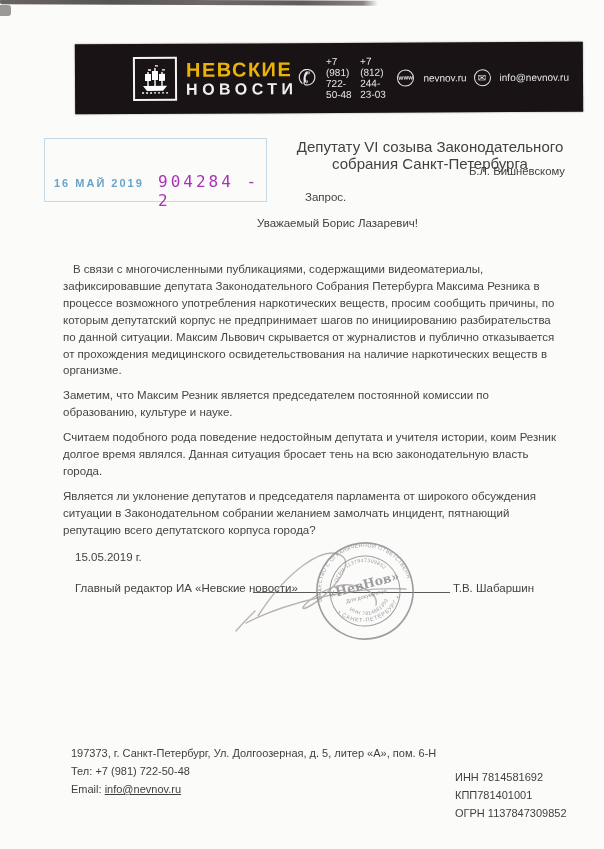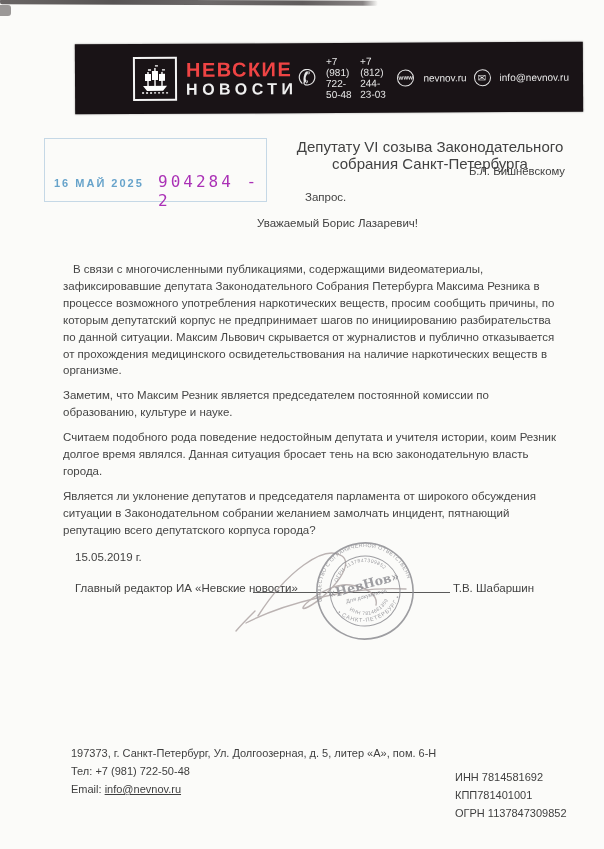--- a/index.html
+++ b/index.html
@@ -27,21 +27,21 @@
     background:#191316; transform:rotate(-.3deg);
     display:flex; align-items:center; padding:0 14px 0 16px;
     box-shadow:0 0 2px rgba(0,0,0,.4);
   }
   .logo-box {
     width:44px; height:44px; border:2px solid #f4f4f4; flex:0 0 auto;
     display:flex; align-items:center; justify-content:center; margin-left:42px;
   }
   .brand { margin-left:9px; line-height:1; }
   .brand-top {
-    font-size:20px; font-weight:bold; color:#ef4444; letter-spacing:1.5px;
+    font-size:20px; font-weight:bold; color:#eab308; letter-spacing:1.5px;
   }
   .brand-bottom {
     font-size:16px; font-weight:bold; color:#efefef; letter-spacing:4.5px; margin-top:2px;
   }
   .contacts {
     margin-left:auto; display:flex; align-items:center; gap:10px;
     color:#e6e6e6; font-size:10px;
   }
   .contact-col { display:flex; flex-direction:row; gap:7px; }
   .phone-glyph { font-size:22px; color:#e6e6e6; transform:rotate(-12deg); }
@@ -136,21 +136,21 @@
         </div>
         <div class="contact-row">
           <span class="icon-circle mail">✉</span>
           <span>info@nevnov.ru</span>
         </div>
       </div>
     </div>
   </div>
 
   <div class="reg-stamp">
-    <span class="reg-date">16 МАЙ 2025</span>
+    <span class="reg-date">16 МАЙ 2019</span>
     <span class="reg-number">904284 - 2</span>
   </div>
 
   <div class="recipient-1">Депутату VI созыва Законодательного собрания Санкт-Петербурга</div>
   <div class="recipient-2">Б.Л. Вишневскому</div>
 
   <div class="subject">Запрос.</div>
   <div class="salutation">Уважаемый Борис Лазаревич!</div>
 
   <div class="body-text">

